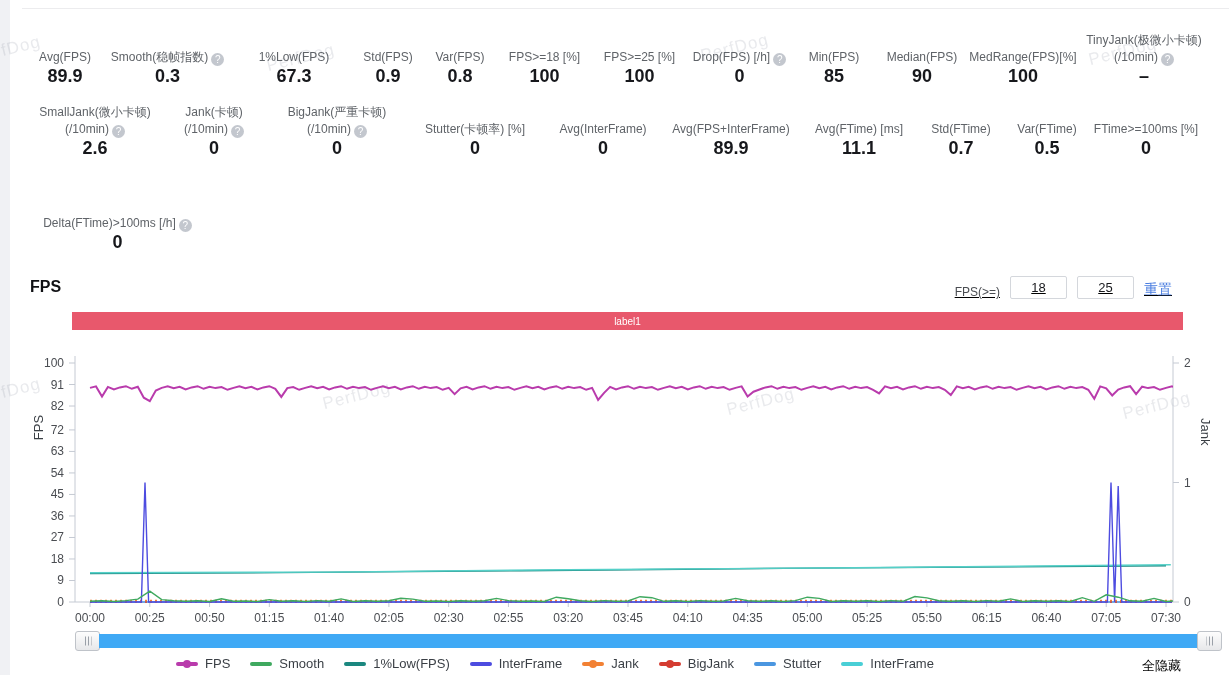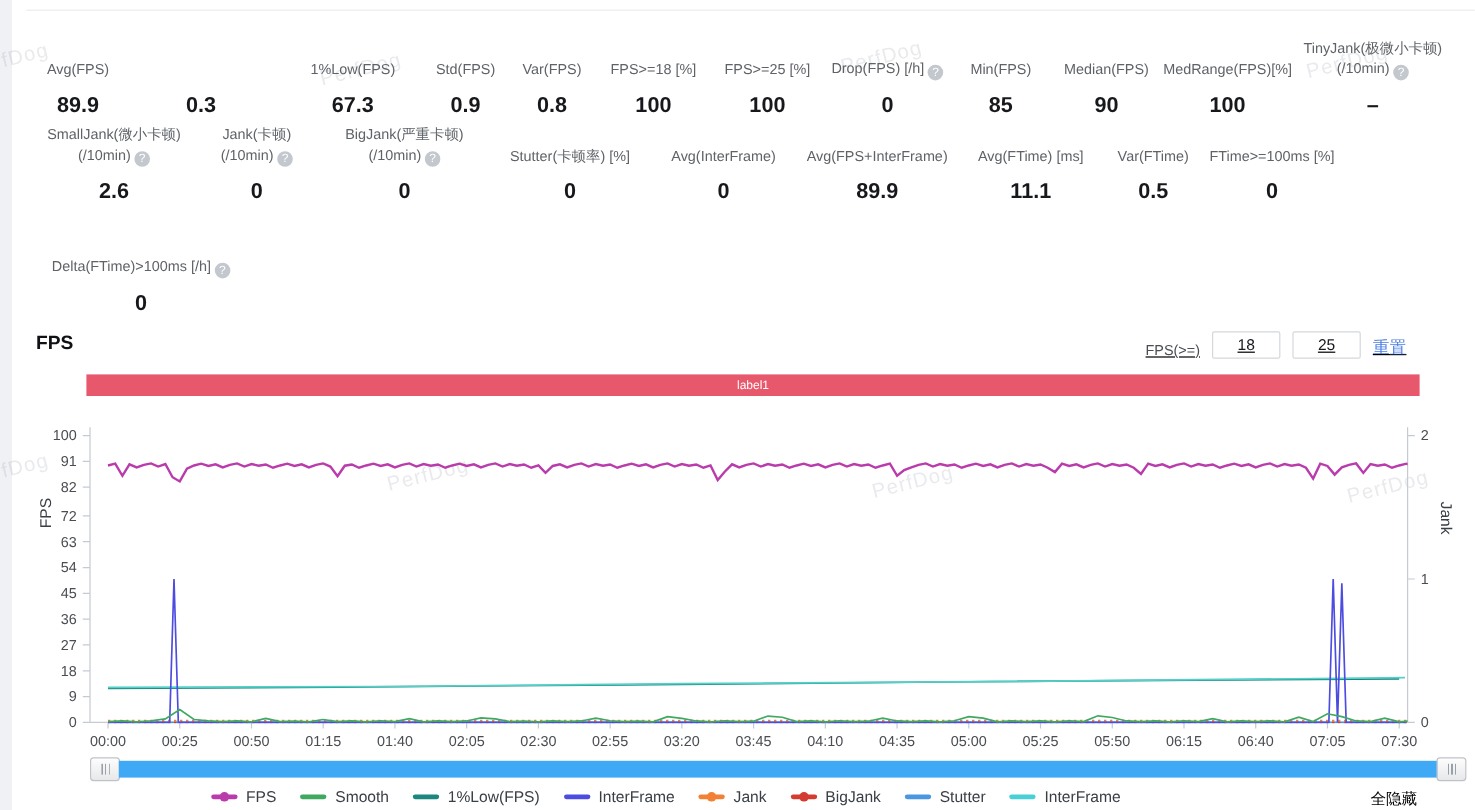--- a/index.html
+++ b/index.html
@@ -8,21 +8,21 @@
   .left-strip { position:absolute; left:0; top:0; width:10px; height:675px; background:#f0f1f4; }
   .top-line { position:absolute; left:22px; top:8px; right:0; height:1px; background:#ececee; }
 
   .watermark { position:absolute; font-size:17px; color:rgba(120,126,140,0.16);
     transform:rotate(-14deg); pointer-events:none; letter-spacing:1px; }
 
   .metrics-row { position:absolute; left:30px; display:flex; align-items:flex-end; }
   .metric { display:flex; flex-direction:column; align-items:center; }
   .metric .lbl { min-height:34px; display:flex; flex-direction:column; justify-content:flex-end;
     align-items:center; font-size:12px; color:#5f6368; line-height:17px; text-align:center; white-space:nowrap; }
-  .metric .val { margin-top:10px; font-size:18px; font-weight:bold; color:#17181c; }
+  .metric .val { margin-top:0; font-size:18px; font-weight:bold; color:#17181c; }
   .help { display:inline-block; width:13px; height:13px; border-radius:50%; background:#c3c7ce;
     color:#fff; font-size:10px; line-height:13px; text-align:center; margin-left:3px; vertical-align:-2px; }
 
   .fps-title { position:absolute; left:30px; top:278px; font-size:16px; font-weight:bold; color:#101114; }
   .fps-controls { position:absolute; top:276px; right:57px; display:flex; align-items:flex-end; gap:10px;text-decoration:underline; }
   .fps-controls .thr-label { font-size:12px; color:#4a4d52; }
   .thr-input { width:57px; height:23px; border:1px solid #d4d7dc; border-radius:2px;
     font-size:13px; text-align:center; color:#17181c; background:#fff; font-family:inherit; }
   .reset-link { font-size:14px; color:#4a7de0; text-decoration:none; cursor:pointer; }
 
@@ -71,20 +71,23 @@
   </div>
 
 <div class="metrics-row" id="metrics-row1" style="top:32px;">
     <div class="metric" style="width: 70px;">
       <div class="lbl">
         <span>Avg(FPS)</span>
       </div>
       <div class="val">89.9</div>
     </div>
     <div class="metric" style="width: 135px;">
+      <div class="lbl">
+        <span>Smooth(稳帧指数)<span class="help">?</span></span>
+      </div>
       <div class="val">0.3</div>
     </div>
     <div class="metric" style="width: 118px;">
       <div class="lbl">
         <span>1%Low(FPS)</span>
       </div>
       <div class="val">67.3</div>
     </div>
     <div class="metric" style="width: 70px;">
       <div class="lbl">
@@ -180,20 +183,26 @@
       <div class="lbl">
         <span>Avg(FPS+InterFrame)</span>
       </div>
       <div class="val">89.9</div>
     </div>
     <div class="metric" style="width: 118px;">
       <div class="lbl">
         <span>Avg(FTime) [ms]</span>
       </div>
       <div class="val">11.1</div>
+    </div>
+    <div class="metric" style="width: 86px;">
+      <div class="lbl">
+        <span>Std(FTime)</span>
+      </div>
+      <div class="val">0.7</div>
     </div>
     <div class="metric" style="width: 86px;">
       <div class="lbl">
         <span>Var(FTime)</span>
       </div>
       <div class="val">0.5</div>
     </div>
     <div class="metric" style="width: 112px;">
       <div class="lbl">
         <span>FTime&gt;=100ms [%]</span>

